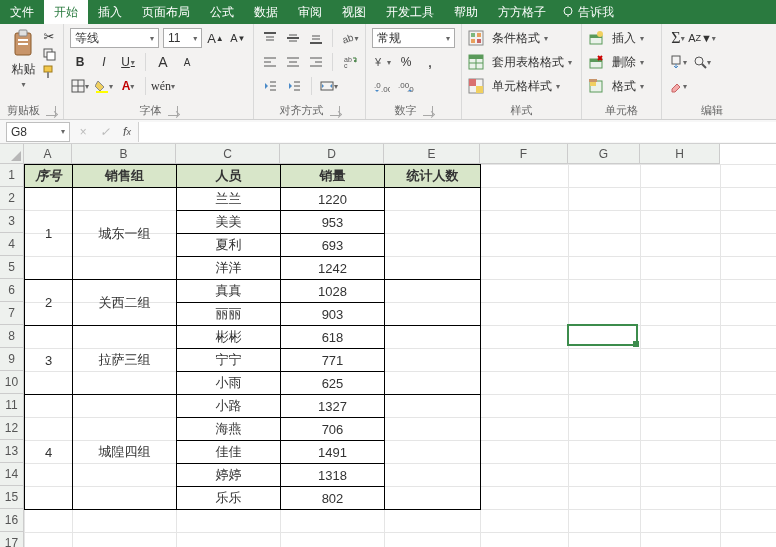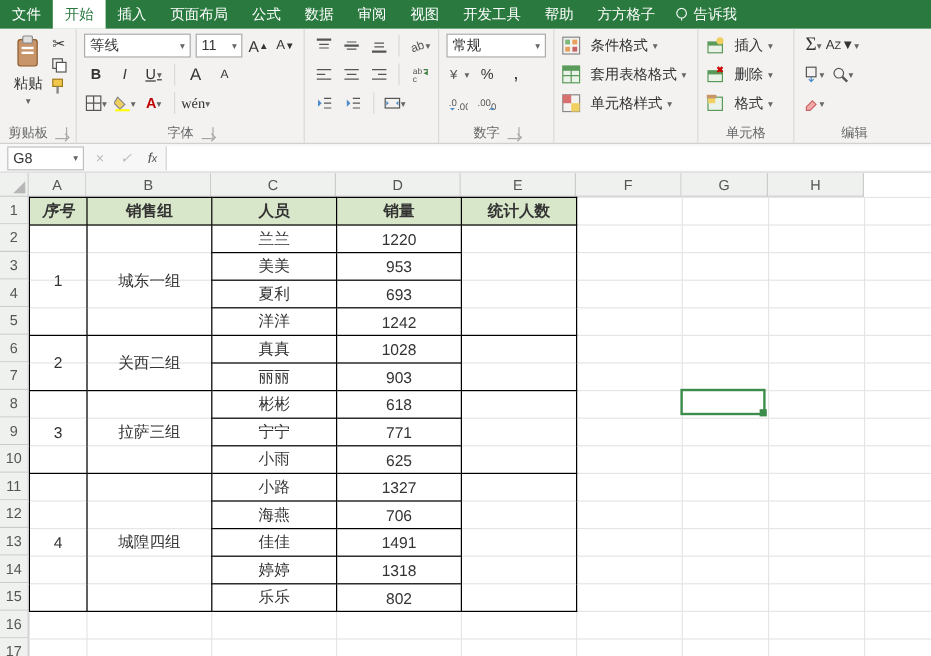--- a/index.html
+++ b/index.html
@@ -254,20 +254,24 @@
         <span class="sep" style="height:18px"></span>
         <span class="mini">
             <svg width="14" height="14">
               <rect x="1" y="3" width="12" height="8" fill="none" stroke="#555"></rect>
               <path d="M4 7 l-2 -2 v4 z M10 7 l2 -2 v4 z" fill="#4a8ac8"></path>
             </svg>
             <span class="drop">▾</span>
           </span>
       </div>
     </div>
+    <div class="group-label">
+        <span>对齐方式</span>
+        <span class="dlaunch"></span>
+      </div>
   </div>
 
   <div class="group" style="width:96px">
     <div>
       <div class="row">
           <div class="combo" style="width:84px">
             <span>常规</span>
             <span class="drop">▾</span>
           </div>
         </div>
@@ -330,20 +334,23 @@
       <div class="row">
           <svg width="16" height="16">
             <rect x="1" y="1" width="14" height="14" fill="none" stroke="#888"></rect>
             <rect x="1" y="1" width="7" height="7" fill="#d97070"></rect>
             <rect x="8" y="8" width="7" height="7" fill="#f0d060"></rect>
           </svg>
           <span style="margin-left:4px">单元格样式</span>
           <span class="drop">▾</span>
         </div>
     </div>
+    <div class="group-label">
+        <span>样式</span>
+      </div>
   </div>
 
   <div class="group" style="width:80px">
     <div>
       <div class="row">
           <svg width="16" height="16">
             <rect x="2" y="5" width="12" height="9" fill="#eaf2ea" stroke="#5a9a5a"></rect>
             <rect x="2" y="5" width="12" height="3" fill="#5a9a5a"></rect>
             <circle cx="12" cy="4" r="3" fill="#f0d060"></circle>
           </svg>

